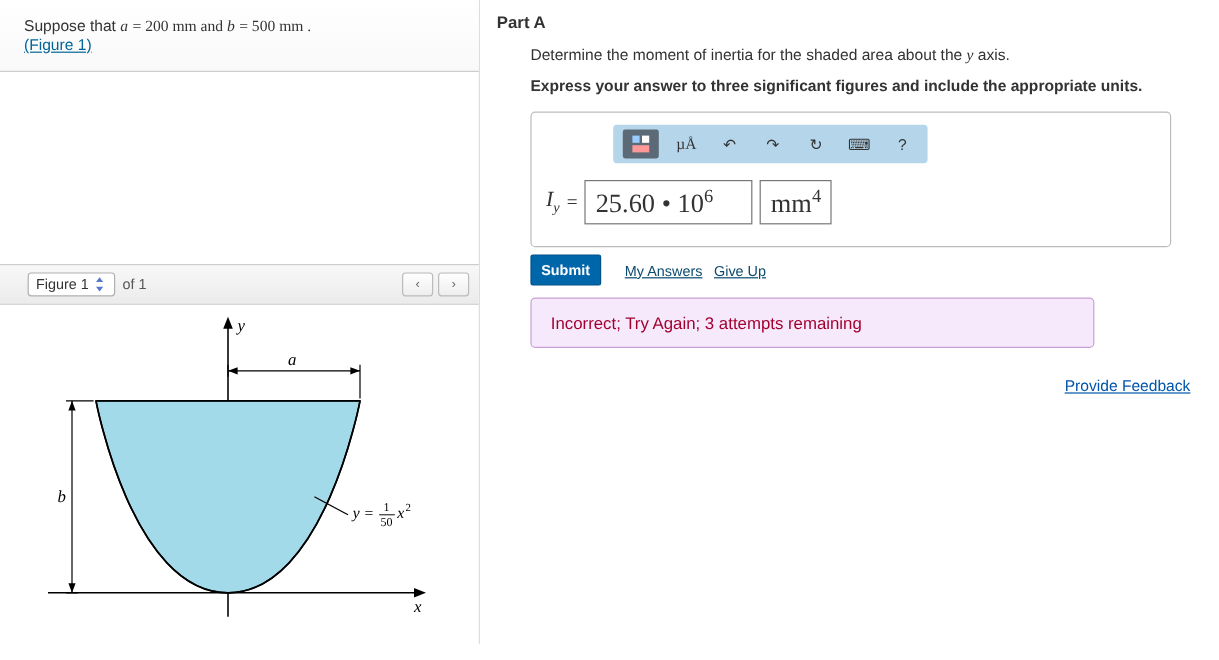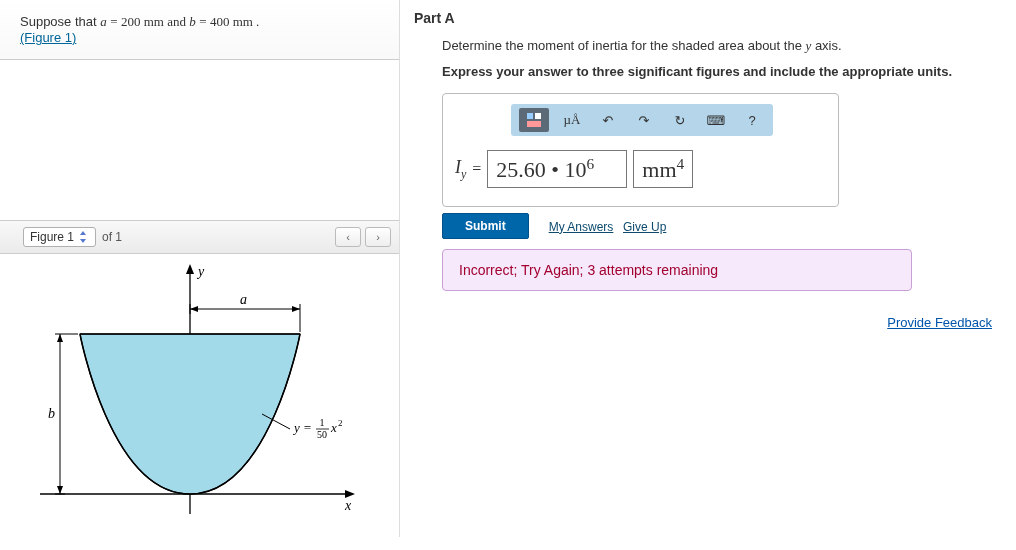--- a/index.html
+++ b/index.html
@@ -51,21 +51,21 @@
 
   .figure-img { padding: 10px; }
 
   .part-label { font-weight: bold; font-size: 14px; margin-bottom: 12px; }
   .indent { margin-left: 28px; }
   .question-text { margin-bottom: 10px; }
   .hint-text { font-weight: bold; margin-bottom: 14px; }
 
   .input-panel {
     border: 1px solid #bbb; border-radius: 4px; padding: 10px 12px 8px;
-    width: 397px;
+    width: 534px;
   }
   .toolbar {
     background: #b5d6ea; border-radius: 3px; padding: 4px 8px;
     display: inline-flex; gap: 10px; align-items: center; margin: 0 0 14px 56px;
   }
   .tb-btn {
     width: 26px; height: 24px; display:flex; align-items:center; justify-content:center;
     color: #333; font-size: 13px; cursor:pointer; border-radius:2px;
   }
   .tb-btn.dark { background: #5b6a76; color:#fff; width:30px; }
@@ -81,21 +81,21 @@
     border: 1px solid #777; padding: 4px 8px; font-family:'Times New Roman',serif;
     font-size: 22px; background:#fff;
   }
   .value-box { min-width: 140px; }
   .unit-box { min-width: 54px; }
   sup { font-size: 0.7em; }
 
   .action-row { display:flex; align-items:center; gap:20px; margin: 6px 0 10px; }
   .submit-btn {
     background: #0066aa; color:#fff; font-weight:bold; font-size:12px;
-    border:1px solid #005089; padding: 5px 22px; border-radius:2px; cursor:pointer;
+    border:1px solid #005089; padding: 5px 8px; border-radius:2px; cursor:pointer;
   }
   .action-link { color:#0c4a6e; text-decoration:underline; font-size:12px; cursor:pointer; margin-right:6px;}
 
   .feedback-box {
     border: 1px solid #c9a0d6; background: #f5e9fb; border-radius: 4px;
     padding: 12px 16px; margin-top: 2px; width: 470px;
     font-weight: normal; color: #a30030; font-size: 14px;
   }
 
   .footer-row { display:flex; justify-content:flex-end; align-items:flex-end; gap:16px;
@@ -108,21 +108,21 @@
 </head>
 <body>
 
 <div class="container">
   <div class="left-col">
     <div class="prompt-box">
       <span>Suppose that </span>
       <span class="math-var">a</span>
       <span class="mono"> = 200  mm and </span>
       <span class="math-var">b</span>
-      <span class="mono"> = 400  mm .</span>
+      <span class="mono"> = 500  mm .</span>
       <br>
       <span class="link">(Figure 1)</span>
     </div>
 
     <div class="figure-bar">
       <div class="figure-select">
         <span>Figure 1</span>
         <span class="stepper"></span>
       </div>
       <span class="of-text">of 1</span>

